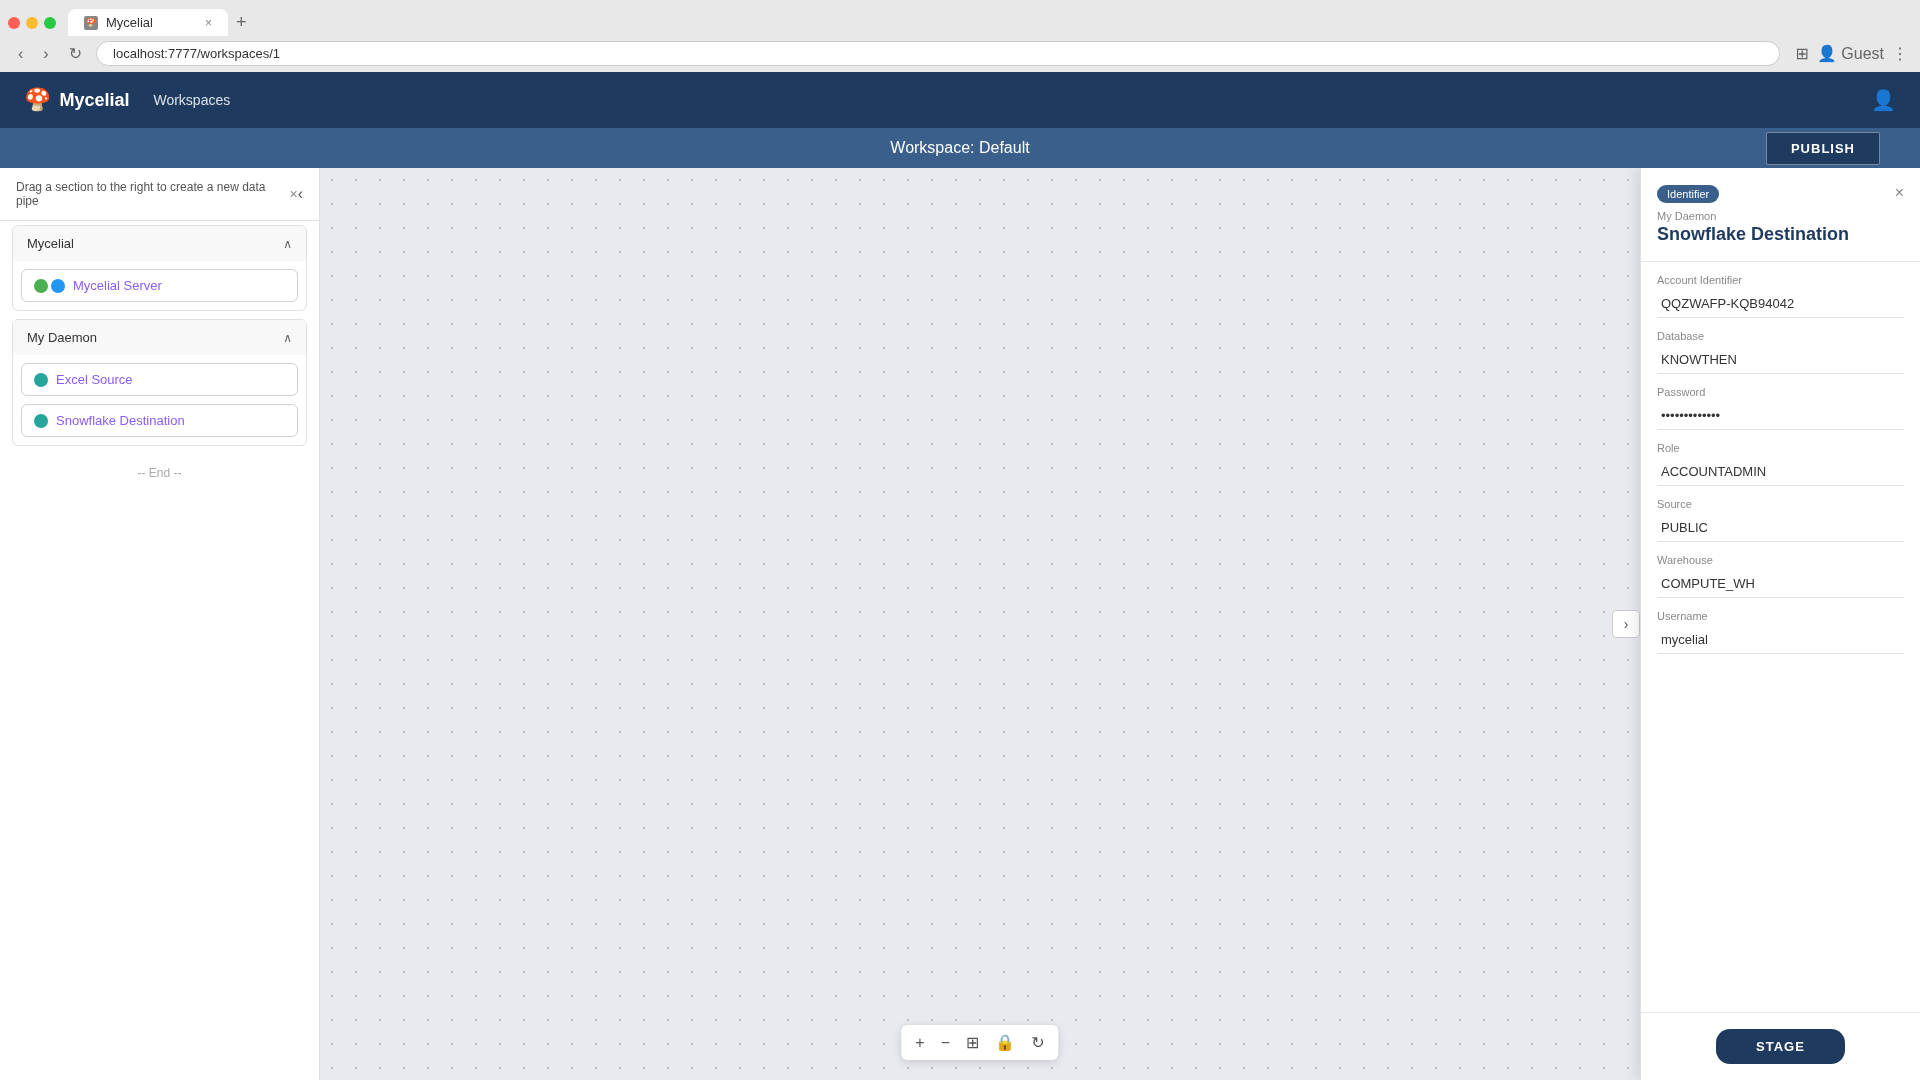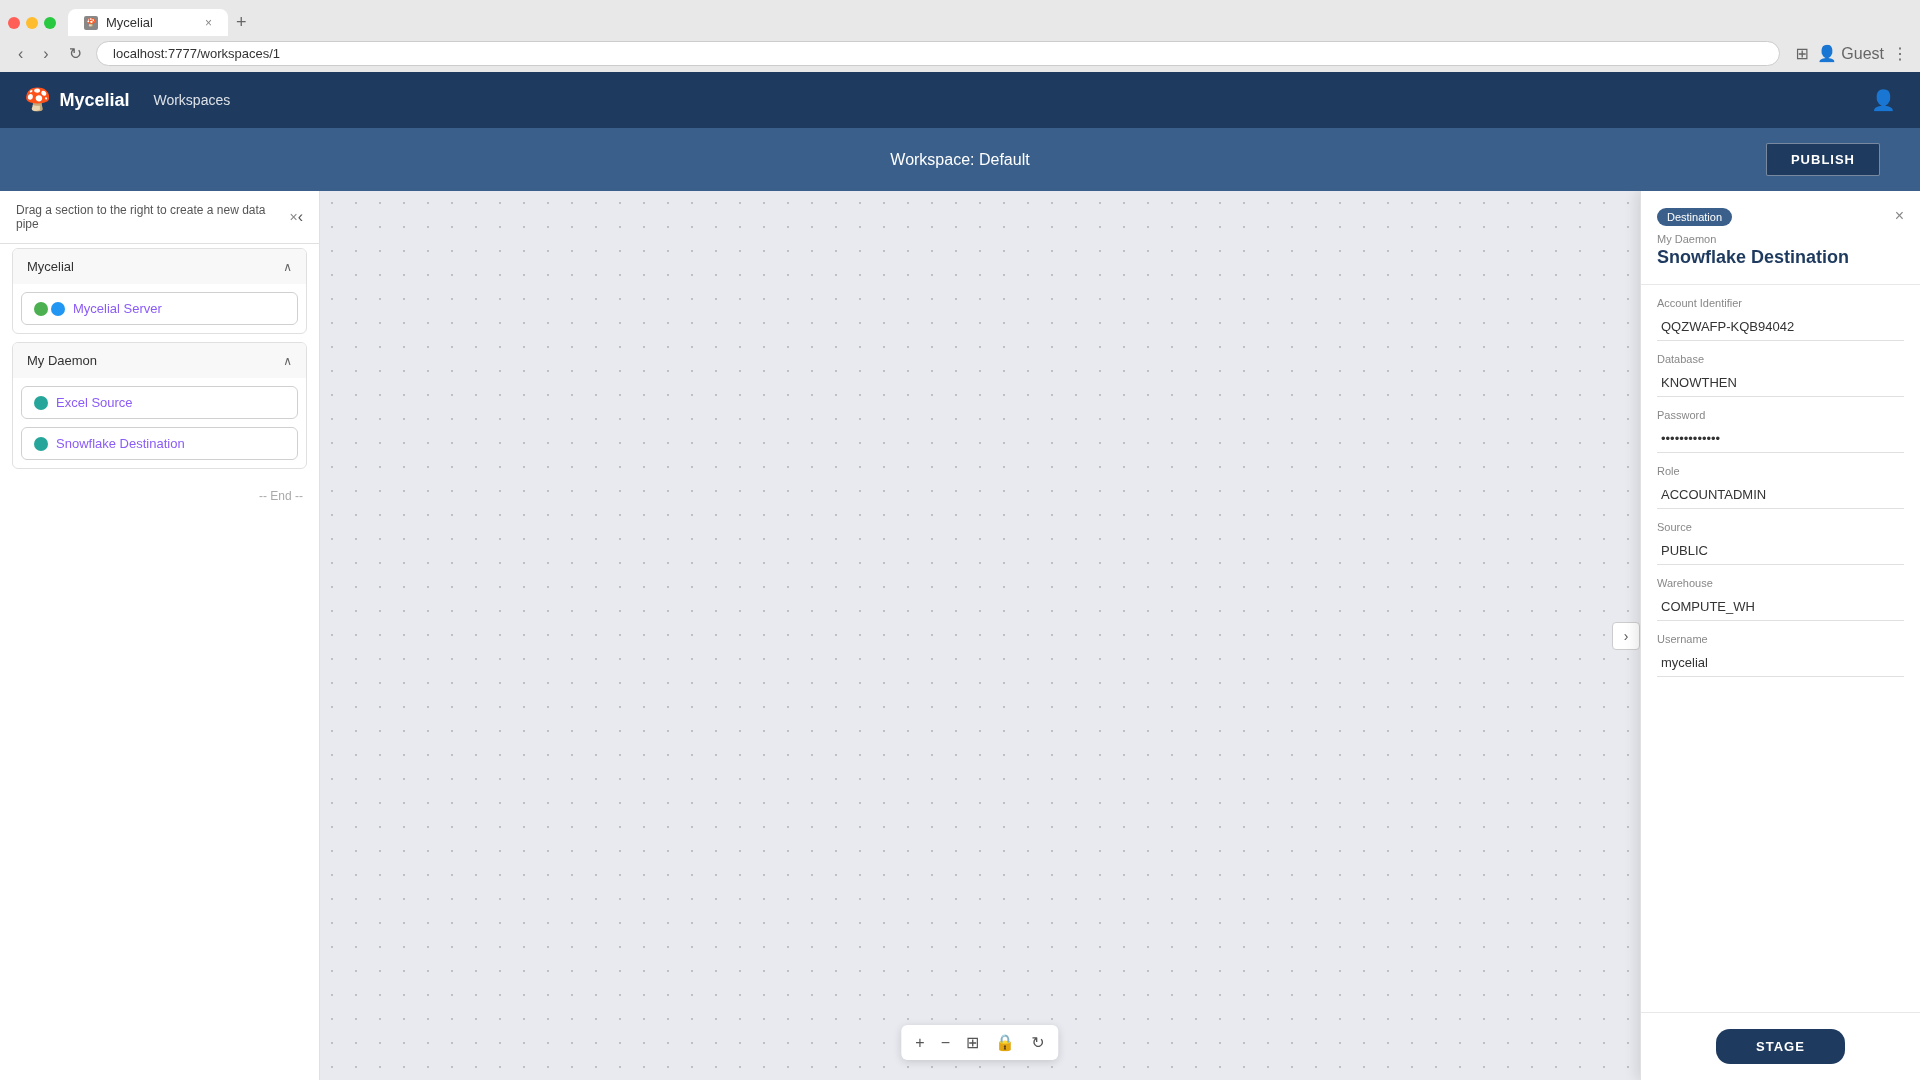--- a/index.html
+++ b/index.html
@@ -72,21 +72,21 @@
     }
     .logo { display: flex; align-items: center; gap: 8px; font-size: 18px; font-weight: 600; color: white; }
     .logo-icon { font-size: 22px; }
     .nav-link { color: rgba(255,255,255,0.85); font-size: 14px; margin-left: 24px; cursor: pointer; }
     .nav-right { margin-left: auto; }
     .user-btn { background: none; border: none; color: white; font-size: 20px; cursor: pointer; }
 
     
     .workspace-bar {
       background: #3a5f8a;
-      height: 63px;
+      height: 40px;
       display: flex;
       align-items: center;
       padding: 0 24px;
       color: white;
       position: relative;
     }
     .workspace-title { font-size: 16px; color: white; flex: 1; text-align: center; }
     .publish-btn {
       position: absolute;
       right: 40px;
@@ -166,21 +166,21 @@
     }
     .item-indicators { display: flex; gap: 3px; }
     .indicator-dot {
       width: 14px; height: 14px; border-radius: 50%;
     }
     .dot-green-solid { background: #4caf50; }
     .dot-blue-solid { background: #2196f3; }
     .dot-teal-solid { background: #26a69a; }
     .item-label { font-size: 13px; color: #8b5cf6; font-weight: 500; }
 
-    .end-label { text-align: right; font-size: 12px; color: #aaa; padding: 16px; }
+    .end-label { text-align: center; font-size: 12px; color: #aaa; padding: 16px; }
 
     
     .canvas-area {
       flex: 1;
       background-image: radial-gradient(circle, #c0c0c0 1px, transparent 1px);
       background-size: 24px 24px;
       background-color: #e8eaf0;
       position: relative;
     }
     .canvas-toggle-right {
@@ -383,21 +383,21 @@
         <button class="canvas-ctrl-btn">−</button>
         <button class="canvas-ctrl-btn">⊞</button>
         <button class="canvas-ctrl-btn">🔒</button>
         <button class="canvas-ctrl-btn">↻</button>
       </div>
     </div>
 
     <div class="right-panel">
       <div class="right-panel-header">
         <div>
-          <span class="destination-badge">Destination</span>
+          <span class="destination-badge">Identifier</span>
           <div class="panel-subtitle">My Daemon</div>
           <div class="panel-title">Snowflake Destination</div>
         </div>
         <button class="panel-close-btn">×</button>
       </div>
 
       <div class="panel-form">
 
         <div class="form-field">
           <span class="field-label">Account Identifier</span>

